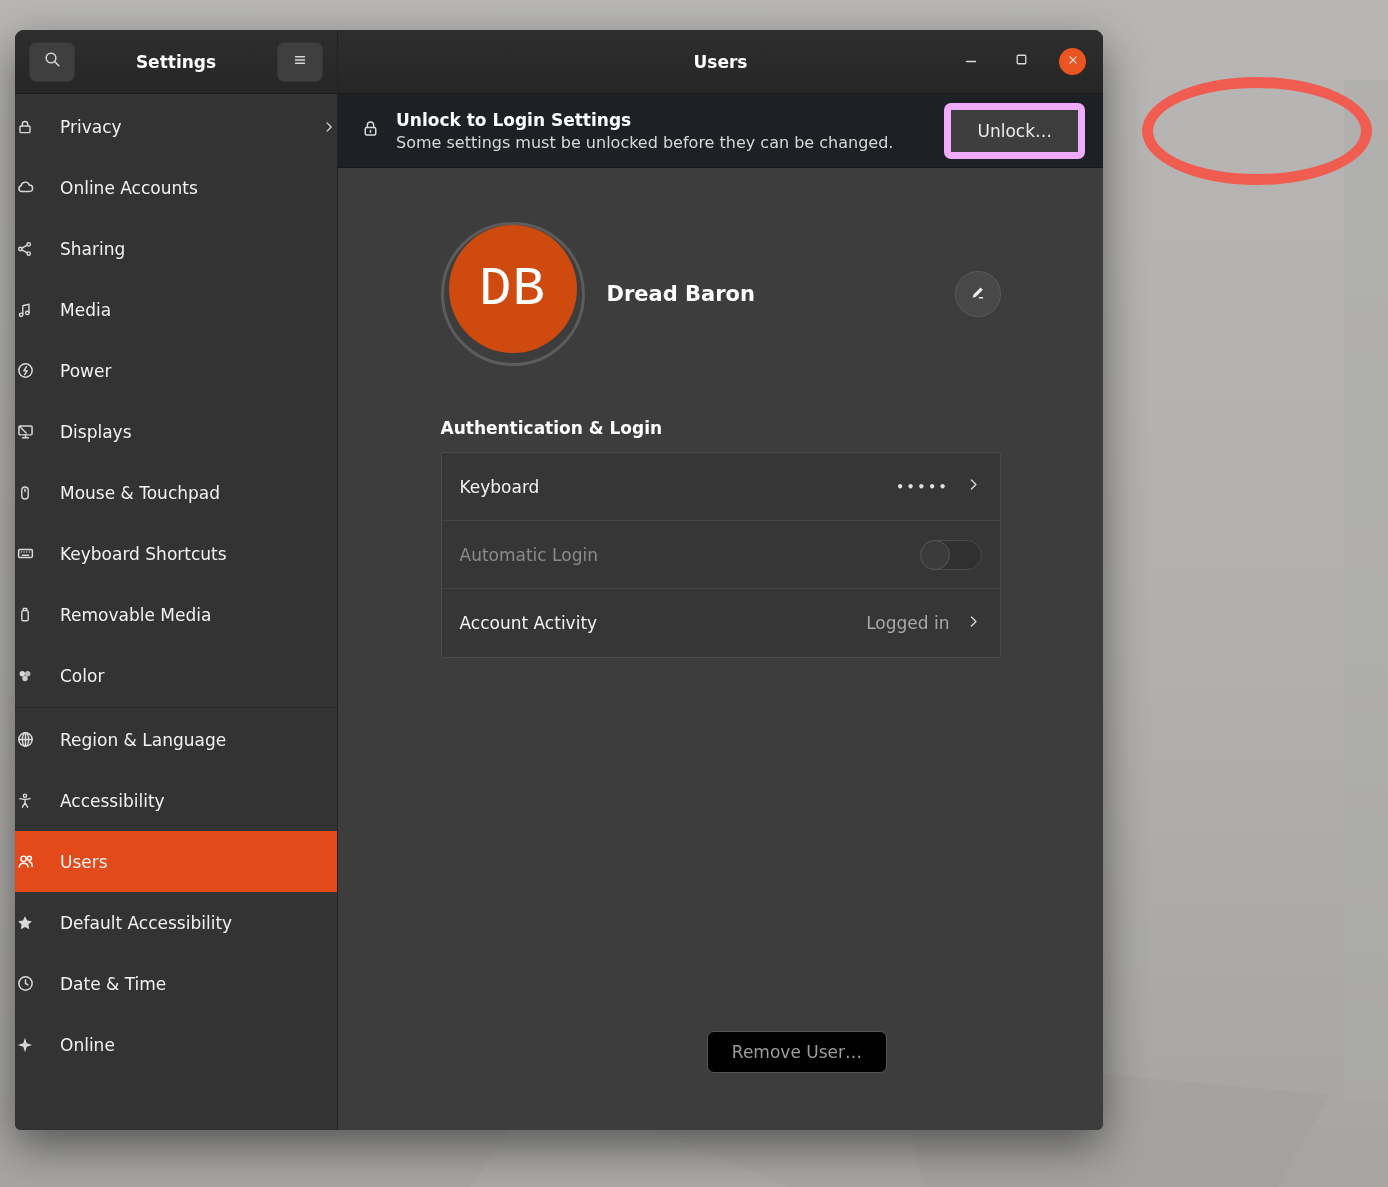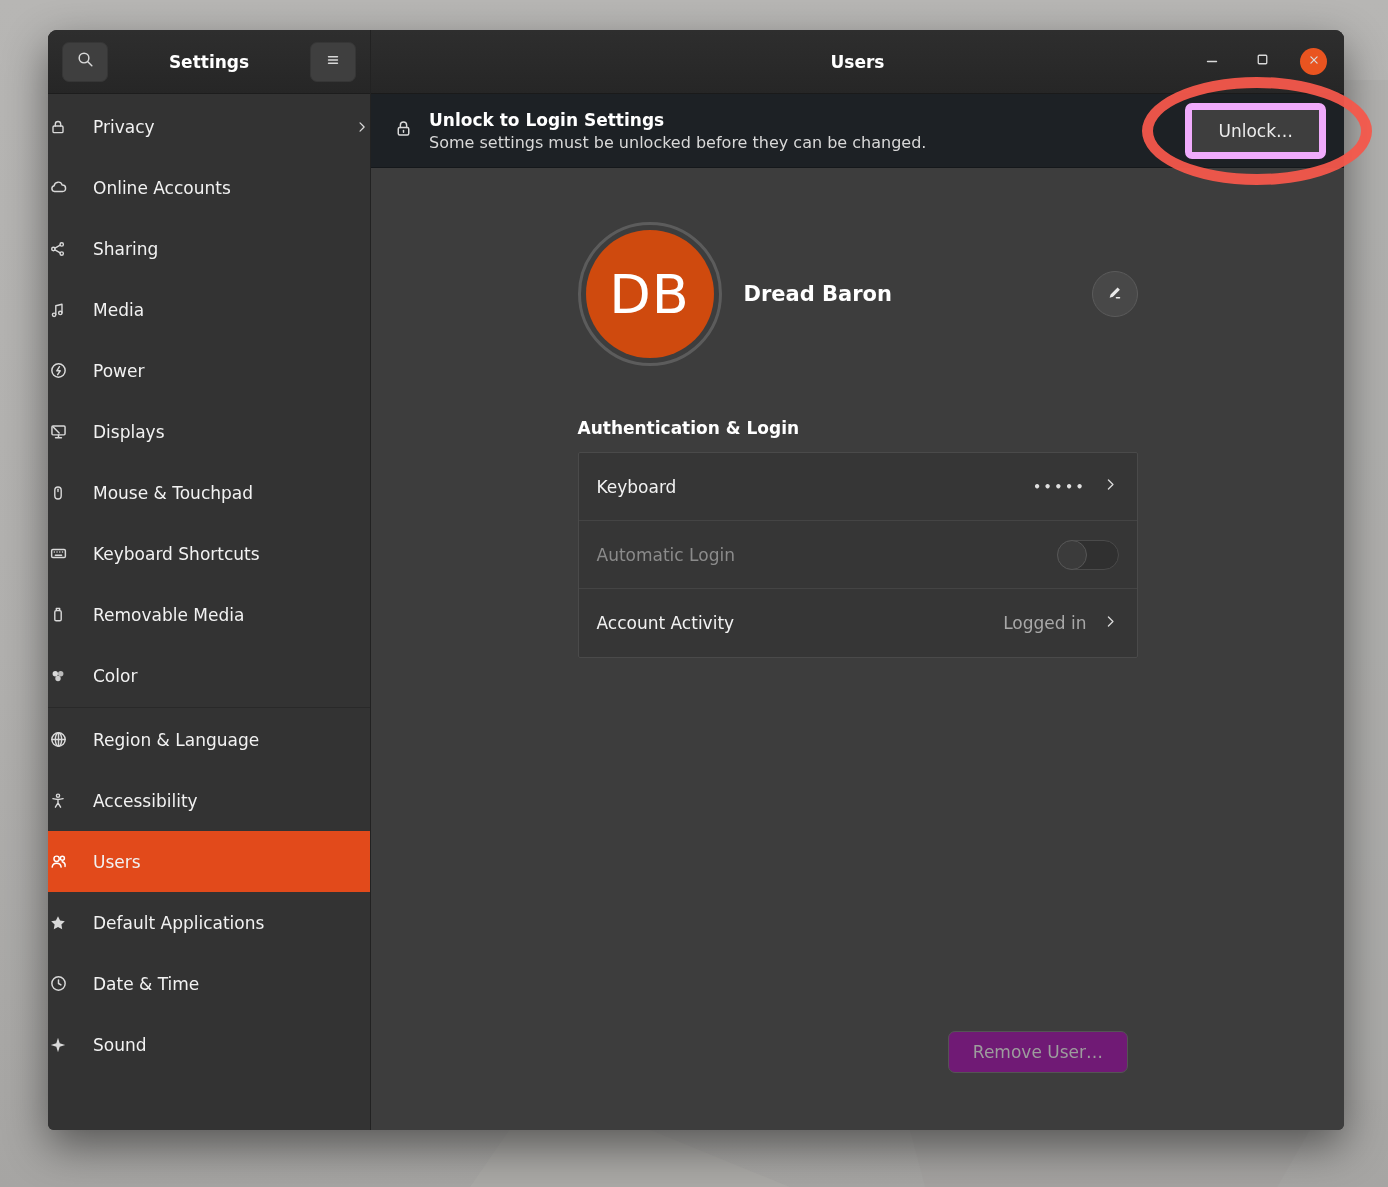--- a/index.html
+++ b/index.html
@@ -7,21 +7,21 @@
   body { font-family: "DejaVu Sans", sans-serif; position:relative; overflow:hidden;
          background: linear-gradient(180deg,#b7b6b4 0%, #b1b0ae 55%, #a6a5a3 100%); }
 
   
   .bg-shape { position:absolute; }
   .bg-a { left:470px; top:1085px; width:320px; height:102px; background:#acaba8; clip-path:polygon(22% 0,100% 100%,0 100%); opacity:.65; }
   .bg-b { left:890px; top:1055px; width:440px; height:132px; background:#a2a19f; clip-path:polygon(0 0,100% 30%,88% 100%,8% 100%); opacity:.55; }
   .bg-c { right:0; top:80px; width:44px; height:1020px; background:#acaba9; opacity:.5; }
 
   
-  .window { position:absolute; left:48px; top:30px; width:1296px; height:1100px;
+  .window { position:absolute; left:15px; top:30px; width:1088px; height:1100px;
             border-radius:9px 9px 6px 6px; overflow:hidden; display:flex;
             box-shadow:0 16px 44px rgba(0,0,0,.48); background:#3d3d3d; }
 
   
   .sidebar { width:323px; flex:none; background:#333333; border-right:1px solid #222; display:flex; flex-direction:column; }
   .sidebar-header { height:64px; flex:none; background:linear-gradient(#2e2e2e,#262626);
                     border-bottom:1px solid #1d1d1d; display:flex; align-items:center;
                     justify-content:space-between; padding:0 14px; }
   .icon-btn { width:46px; height:40px; border-radius:7px; background:#3f3f3f; border:1px solid #363636;
               display:flex; align-items:center; justify-content:center; cursor:pointer; }
@@ -53,21 +53,21 @@
   .banner-text { display:flex; flex-direction:column; gap:3px; }
   .banner-title { font-weight:bold; font-size:17px; color:#ffffff; }
   .banner-sub { font-size:16px; color:#d8d8d8; }
   .unlock-btn { margin-left:auto; background:#3e3e3e; color:#ececec; font-size:17px;
                 padding:11px 26px; border-radius:7px; border:7px solid #f0abfc;
                 font-family:inherit; cursor:pointer; }
 
   .content { flex:1; position:relative; display:flex; flex-direction:column; align-items:center; }
   .user-row { width:560px; margin-top:54px; display:flex; align-items:center; }
   .avatar-ring { width:144px; height:144px; flex:none; border-radius:50%; border:3px solid #5c5c5c;
-                 display:flex; align-items:center; justify-content:center; }
+                 display:flex; align-items:flex-start; justify-content:center;font-family:Liberation Mono, monospace; }
   .avatar { width:128px; height:128px; border-radius:50%; background: var(--avatar,#CF4A0E);
             color:#fff; display:flex; align-items:center; justify-content:center;
             font-size:54px; letter-spacing:1px; }
   .user-name { margin-left:22px; font-size:21px; font-weight:bold; color:#ffffff; }
   .edit-btn { margin-left:auto; width:46px; height:46px; border-radius:50%; background:#484848;
               border:1px solid #5b5b5b; display:flex; align-items:center; justify-content:center; cursor:pointer; }
 
   .auth { width:560px; margin-top:52px; }
   .auth-heading { font-weight:bold; font-size:17px; color:#ffffff; margin-bottom:14px; }
   .panel { border:1px solid #4a4a4a; border-radius:2px; background:#363636; }
@@ -77,21 +77,21 @@
   .row.disabled { cursor:default; }
   .row.disabled .row-label { color:#8b8b8b; }
   .row-end { margin-left:auto; display:flex; align-items:center; gap:15px; }
   .dots { color:#e0e0e0; font-size:12px; letter-spacing:3px; font-weight:bold; }
   .row-value { color:#a8a8a8; font-size:17px; }
   .toggle { width:62px; height:30px; border-radius:15px; background:#303030; border:1px solid #4a4a4a; position:relative; }
   .knob { position:absolute; left:-1px; top:-1px; width:30px; height:30px; border-radius:50%;
           background:#3b3b3b; border:1px solid #565656; }
 
   .remove-btn { position:absolute; right:216px; bottom:57px; padding:10px 24px;
-                border:1px solid #545454; border-radius:7px; background:#701a75;
+                border:1px solid #545454; border-radius:7px; background:#000000;
                 color:#9d9d9d; font-size:17px; font-family:inherit; cursor:pointer; }
 
   
   .annotation { position:absolute; left:1142px; top:77px; width:230px; height:108px;
                 border:11px solid var(--annotation,#F4574B); border-radius:50%;
                 z-index:50; pointer-events:none; opacity:.95; }
 </style>
 </head>
 <body>
 
@@ -266,40 +266,40 @@
           </span>
         <span>Users</span>
       </div>
 
       <div class="item">
         <span class="icn">
             <svg class="ic fill" width="18" height="18" viewBox="0 0 18 18">
               <path d="M9 2.2l2.1 4.3 4.7.7-3.4 3.3.8 4.7L9 13l-4.2 2.2.8-4.7L2.2 7.2l4.7-.7z"></path>
             </svg>
           </span>
-        <span>Default Applications</span>
+        <span>Default Accessibility</span>
       </div>
 
       <div class="item">
         <span class="icn">
             <svg class="ic" width="19" height="19" viewBox="0 0 18 18">
               <circle cx="9" cy="9" r="6.3"></circle>
               <path d="M9 5.6V9l2.3 1.4"></path>
             </svg>
           </span>
         <span>Date &amp; Time</span>
       </div>
 
       <div class="item">
         <span class="icn">
             <svg class="ic fill" width="18" height="18" viewBox="0 0 18 18">
               <path d="M9 1.8l1.7 5.5L16.2 9l-5.5 1.7L9 16.2l-1.7-5.5L1.8 9l5.5-1.7z"></path>
             </svg>
           </span>
-        <span>Sound</span>
+        <span>Online</span>
       </div>
 
     </div>
   </div>
 
   <div class="main">
 
     <div class="titlebar">
       <div class="titlebar-title">Users</div>
       <div class="controls">

